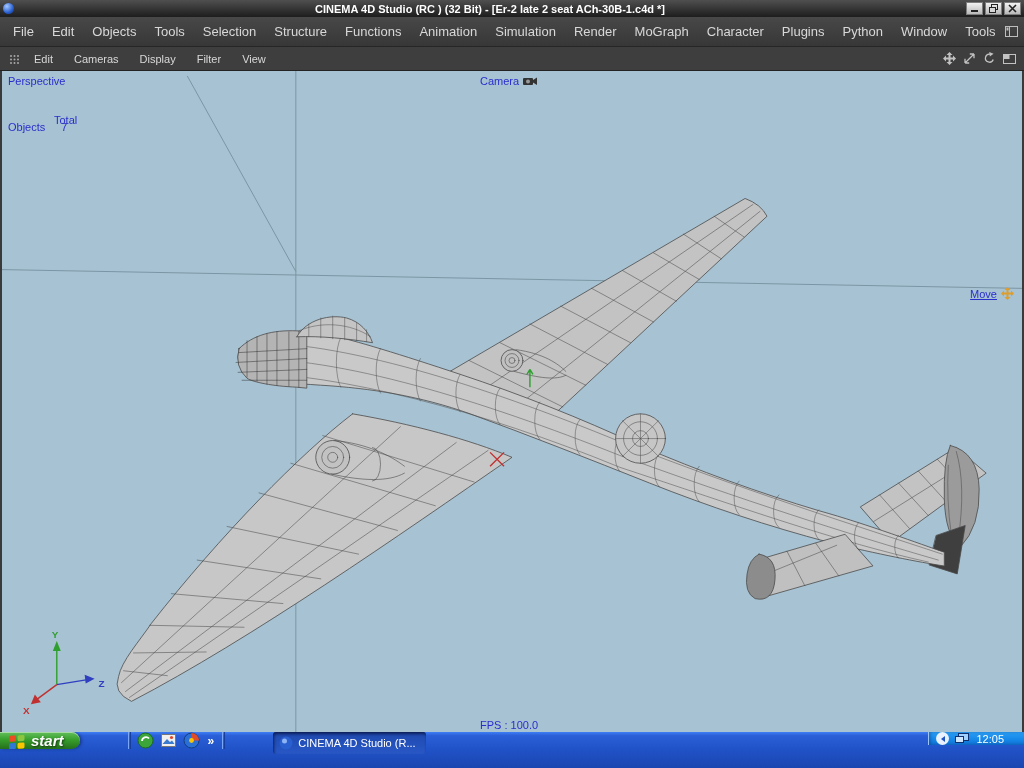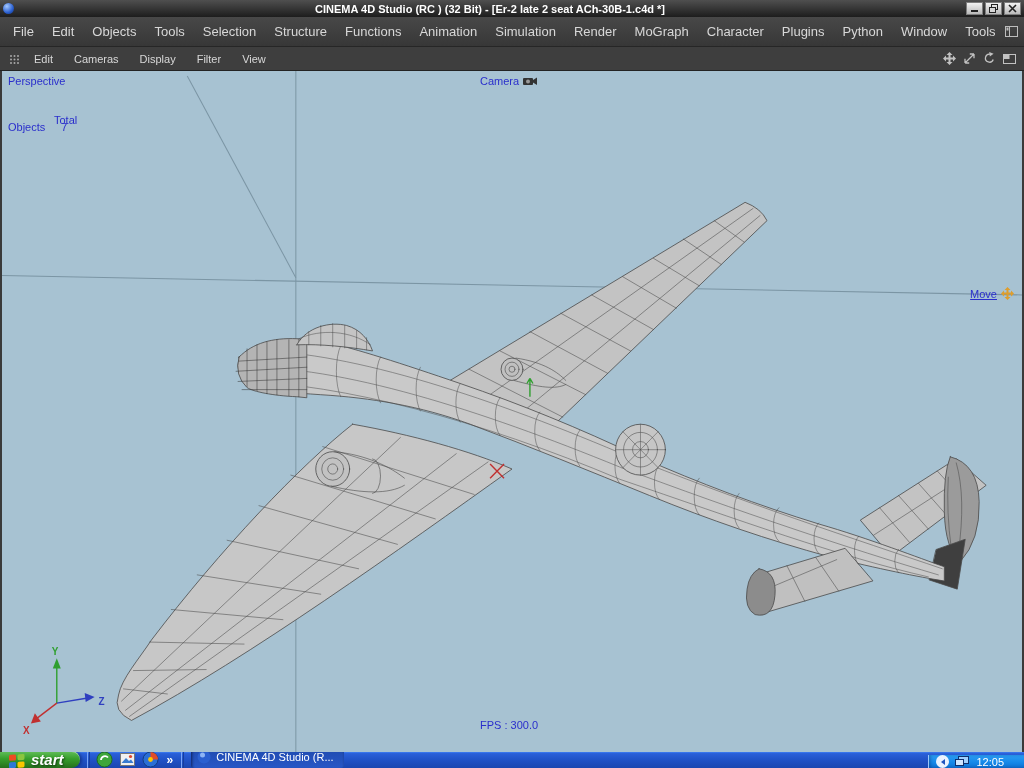--- a/index.html
+++ b/index.html
@@ -30,22 +30,22 @@
   .vt-icons > span { display:flex; cursor:pointer; }
 
   
   .viewport { flex:1; position:relative; background:var(--viewport-bg,#a7c2d2);
               border-left:2px solid #3a3a3a; border-right:2px solid #3a3a3a; overflow:hidden; }
   .scene { position:absolute; inset:0; width:100%; height:100%; }
   .hud { position:absolute; color:var(--hud-text,#2a2ecc); font-size:11px; display:flex;
          gap:4px; align-items:center; white-space:nowrap; }
 
   
-  .taskbar { height:16px; flex:0 0 auto; display:flex; align-items:flex-end;
-             background:linear-gradient(#3e7ef5 0%, var(--taskbar-blue,#2a5fd8) 10%, #1f50c4 55%, #1b46b0 100%); }
+  .taskbar { height:36px; flex:0 0 auto; display:flex; align-items:flex-start;
+             background:linear-gradient(#3e7ef5 0%, var(--taskbar-blue,#2a5fd8) 10%, #1f50c4 55%, #1b46b0 100%);gap:41px; }
   .start { border:none; border-radius:0 11px 11px 0; padding:0 16px 0 8px; display:flex; align-items:center;
            gap:5px; color:#fff; font-family:"Liberation Sans",sans-serif; font-size:15px; font-weight:bold;
            font-style:italic; cursor:pointer; text-shadow:1px 1px 2px rgba(0,0,0,.55);
            background:linear-gradient(#64c05c, var(--start-green,#379f2c) 45%, #256f1c);
            box-shadow:inset 0 1px 0 rgba(255,255,255,.45), 2px 0 3px rgba(0,0,40,.35); }
   .ql { display:flex; align-items:center; gap:6px; padding:0 7px; }
   .ql-handle { width:3px; height:17px; border-left:1px solid #7aa6f7; border-right:1px solid #173e9d; }
   .ql-icon { width:17px; height:17px; display:flex; cursor:pointer; }
   .ql-more { color:#fff; font-size:12px; font-weight:bold; cursor:pointer; padding:0 2px; }
   .taskbtns { display:flex; align-items:center; gap:3px; }
@@ -274,21 +274,21 @@
       </span>
     </div>
     <div class="hud" style="right:8px;top:216px;text-decoration:underline;">
       <span>Move</span>
       <span style="display:flex;">
         <svg width="13" height="13">
             <path d="M6.5,0 L9.5,3 H7.5 V5.5 H10 V3.5 L13,6.5 L10,9.5 V7.5 H7.5 V10 H9.5 L6.5,13 L3.5,10 H5.5 V7.5 H3 V9.5 L0,6.5 L3,3.5 V5.5 H5.5 V3 H3.5 Z" style="fill:var(--move-icon,#de9e2e)"></path>
           </svg>
       </span>
     </div>
-    <div class="hud" style="left:478px;top:648px;">FPS : 300.0</div>
+    <div class="hud" style="left:478px;top:648px;">FPS : 100.0</div>
   </div>
 
   <div class="taskbar">
     <button class="start">
       <span style="display:flex;">
         <svg width="18" height="16">
             <g transform="skewY(-4)">
               <rect x="1" y="3" width="7" height="6" rx="1.5" fill="#ee4b22"></rect>
               <rect x="9.5" y="3" width="7" height="6" rx="1.5" fill="#8cc63f"></rect>
               <rect x="1" y="10.5" width="7" height="6" rx="1.5" fill="#2f78d6"></rect>

